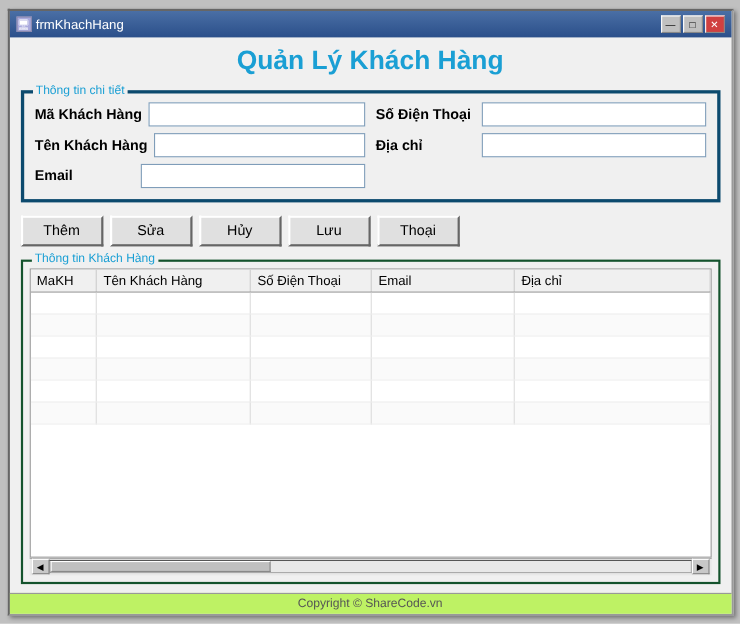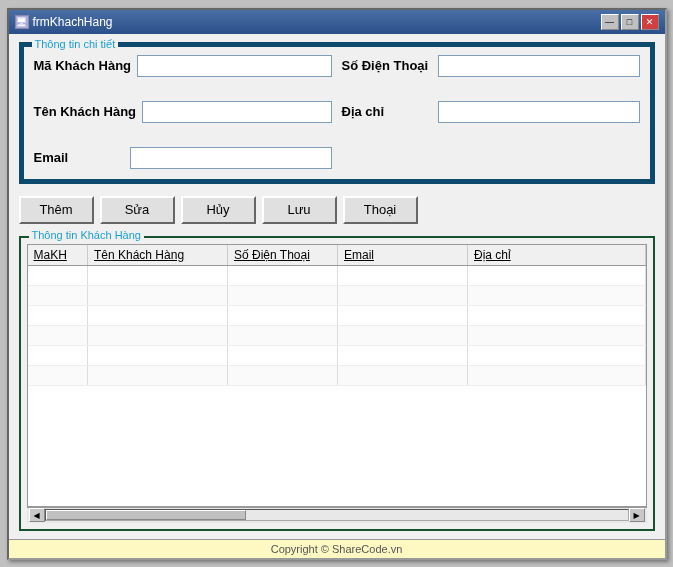--- a/index.html
+++ b/index.html
@@ -102,40 +102,40 @@
 
     .page-title {
       text-align: center;
       color: #1a9fd4;
       font-size: 24px;
       font-weight: bold;
       margin-bottom: 4px;
     }
 
     .section-box {
-      border: 5px solid #0c4a6e;
+      border: 3px solid #0c4a6e;
       padding: 8px 10px 10px 10px;
       position: relative;
       background: #f0f0f0;
     }
 
     .section-label {
       position: absolute;
       top: -9px;
       left: 8px;
       background: #f0f0f0;
       color: #1a9fd4;
       font-size: 11px;
       padding: 0 3px;
     }
 
     .form-grid {
       display: grid;
       grid-template-columns: 1fr 1fr;
-      gap: 24px 10px;
+      gap: 6px 10px;
     }
 
     .form-row {
       display: flex;
       align-items: center;
       gap: 6px;
     }
 
     .form-label {
       font-weight: bold;
@@ -211,21 +211,20 @@
     }
 
     .data-table th {
       background: #f0f0f0;
       border-right: 1px solid #ccc;
       border-bottom: 1px solid #999;
       padding: 3px 6px;
       text-align: left;
       font-weight: normal;
       white-space: nowrap;
-      text-decoration: underline;
     }
 
     .data-table td {
       border-right: 1px solid #ddd;
       border-bottom: 1px solid #eee;
       padding: 2px 6px;
       height: 20px;
     }
 
     .data-table tr:nth-child(even) td {
@@ -276,21 +275,21 @@
       border-left-color: #fff;
       position: absolute;
       left: 0;
     }
 
     .footer {
       text-align: center;
       font-size: 11px;
       color: #555;
       padding: 3px;
-      background: #fef9c3;
+      background: #bef264;
       border-top: 1px solid #999;
       flex-shrink: 0;
     }
 
     .sharecode-watermark {
       position: absolute;
       color: rgba(130,130,130,0.25);
       font-size: 16px;
       font-weight: bold;
       pointer-events: none;
@@ -321,20 +320,21 @@
     </div>
     <div class="title-bar-controls">
       <div class="title-btn">—</div>
       <div class="title-btn">□</div>
       <div class="title-btn close">✕</div>
     </div>
   </div>
 
   <div class="window-content">
 
+    <div class="page-title">Quản Lý Khách Hàng</div>
 
     <div class="section-box">
       <span class="section-label">Thông tin chi tiết</span>
       <div class="form-grid">
 
         <div class="form-row">
           <span class="form-label">Mã Khách Hàng</span>
           <input class="form-input" type="text" style="">
         </div>
 

